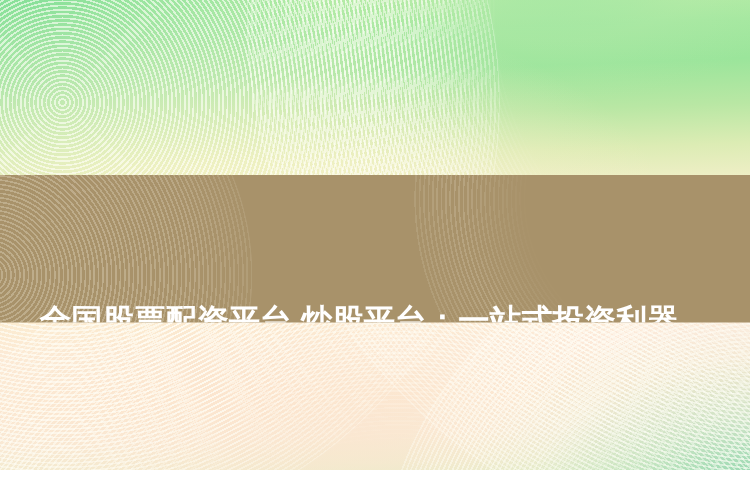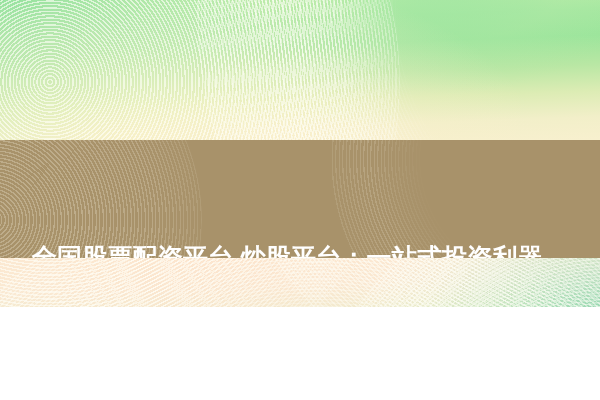--- a/index.html
+++ b/index.html
@@ -7,21 +7,21 @@
     padding: 0;
     background: #ffffff;
   }
   body {
     font-family: "Liberation Sans", "DejaVu Sans", sans-serif;
   }
 
   #banner-image {
     position: relative;
     width: 600px;
-    height: 307px;
+    height: 376px;
     overflow: hidden;
     background: #f6f0d8;
   }
 
   
   .bg-layer {
     position: absolute;
     inset: 0;
     width: 100%;
     height: 100%;

